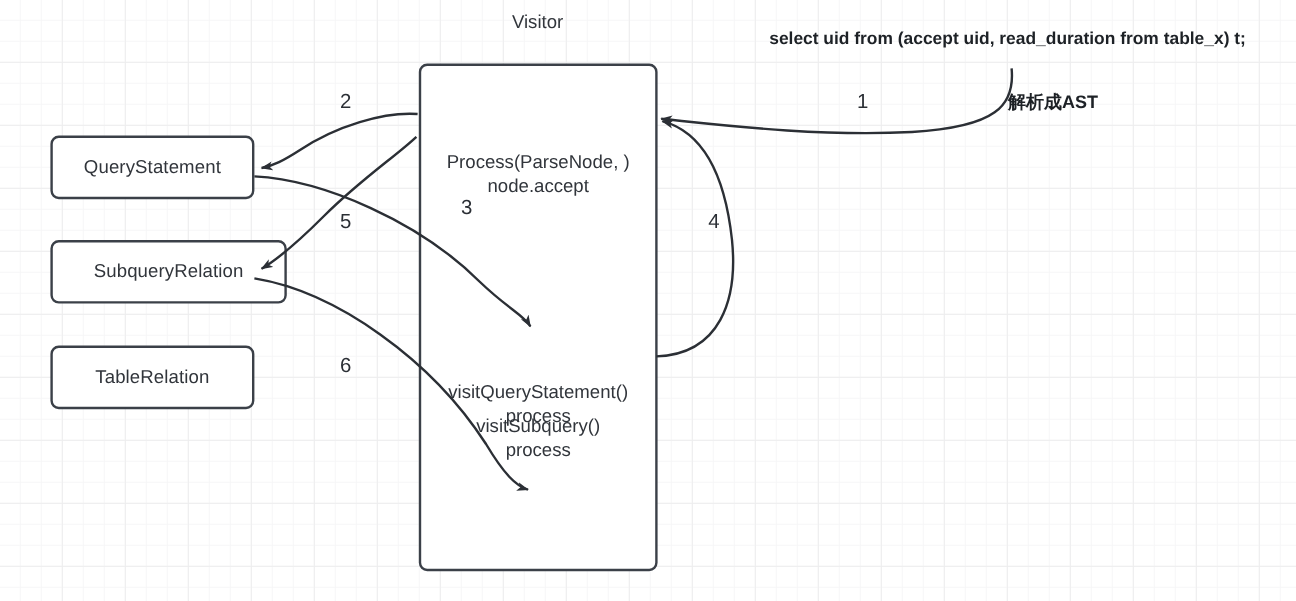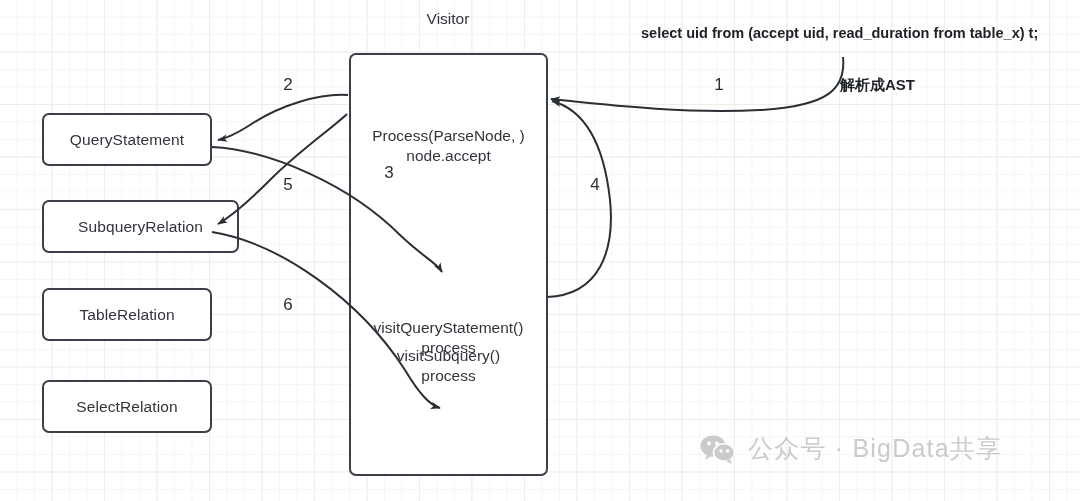--- a/index.html
+++ b/index.html
@@ -127,23 +127,20 @@
 
   <div class="node" style="left:42px; top:113px; width:170px; height:53px;">
     <span>QueryStatement</span>
   </div>
   <div class="node" style="left:42px; top:200px; width:197px; height:53px;">
     <span>SubqueryRelation</span>
   </div>
   <div class="node" style="left:42px; top:288px; width:170px; height:53px;">
     <span>TableRelation</span>
   </div>
-  <div class="node" style="left:42px; top:380px; width:170px; height:53px;">
-    <span>SelectRelation</span>
-  </div>
 
   <svg class="arrows" viewBox="0 0 1080 501">
     <defs>
       <marker id="ah" markerWidth="11" markerHeight="11" refX="9.2" refY="4" orient="auto" markerUnits="userSpaceOnUse">
         <path d="M0,0.3 L10,4 L0,7.7 L2.6,4 Z" fill="#2b2f35"></path>
       </marker>
     </defs>
 
     <path d="M843,57 C846,88 830,106 760,110 C680,114 600,104 551,99" fill="none" stroke="#2b2f35" stroke-width="2" marker-end="url(#ah)"></path>
 
@@ -158,29 +155,14 @@
     <path d="M212,232 C280,243 360,300 405,370 C420,395 430,405 440,408" fill="none" stroke="#2b2f35" stroke-width="2" marker-end="url(#ah)"></path>
   </svg>
 
   <div class="num" style="left:708px; top:75px;">1</div>
   <div class="num" style="left:277px; top:75px;">2</div>
   <div class="num" style="left:378px; top:163px;">3</div>
   <div class="num" style="left:584px; top:175px;">4</div>
   <div class="num" style="left:277px; top:175px;">5</div>
   <div class="num" style="left:277px; top:295px;">6</div>
 
-  <div class="watermark">
-    <span>
-      <svg width="36" height="30" viewBox="0 0 36 30">
-        <ellipse cx="13" cy="12" rx="12.5" ry="10.5" fill="#c9cbcd"></ellipse>
-        <path d="M7,20 L5,26 L11,22 Z" fill="#c9cbcd"></path>
-        <circle cx="9" cy="9.5" r="2" fill="#ffffff"></circle>
-        <circle cx="17" cy="9.5" r="2" fill="#ffffff"></circle>
-        <ellipse cx="24" cy="18.5" rx="10.5" ry="8.8" fill="#c9cbcd" stroke="#ffffff" stroke-width="1.6"></ellipse>
-        <path d="M30,25 L32,30 L26,27 Z" fill="#c9cbcd"></path>
-        <circle cx="21" cy="17" r="1.7" fill="#ffffff"></circle>
-        <circle cx="27.5" cy="17" r="1.7" fill="#ffffff"></circle>
-      </svg>
-    </span>
-    <span>公众号 · BigData共享</span>
-  </div>
 
 </div>
 
 </body></html>

